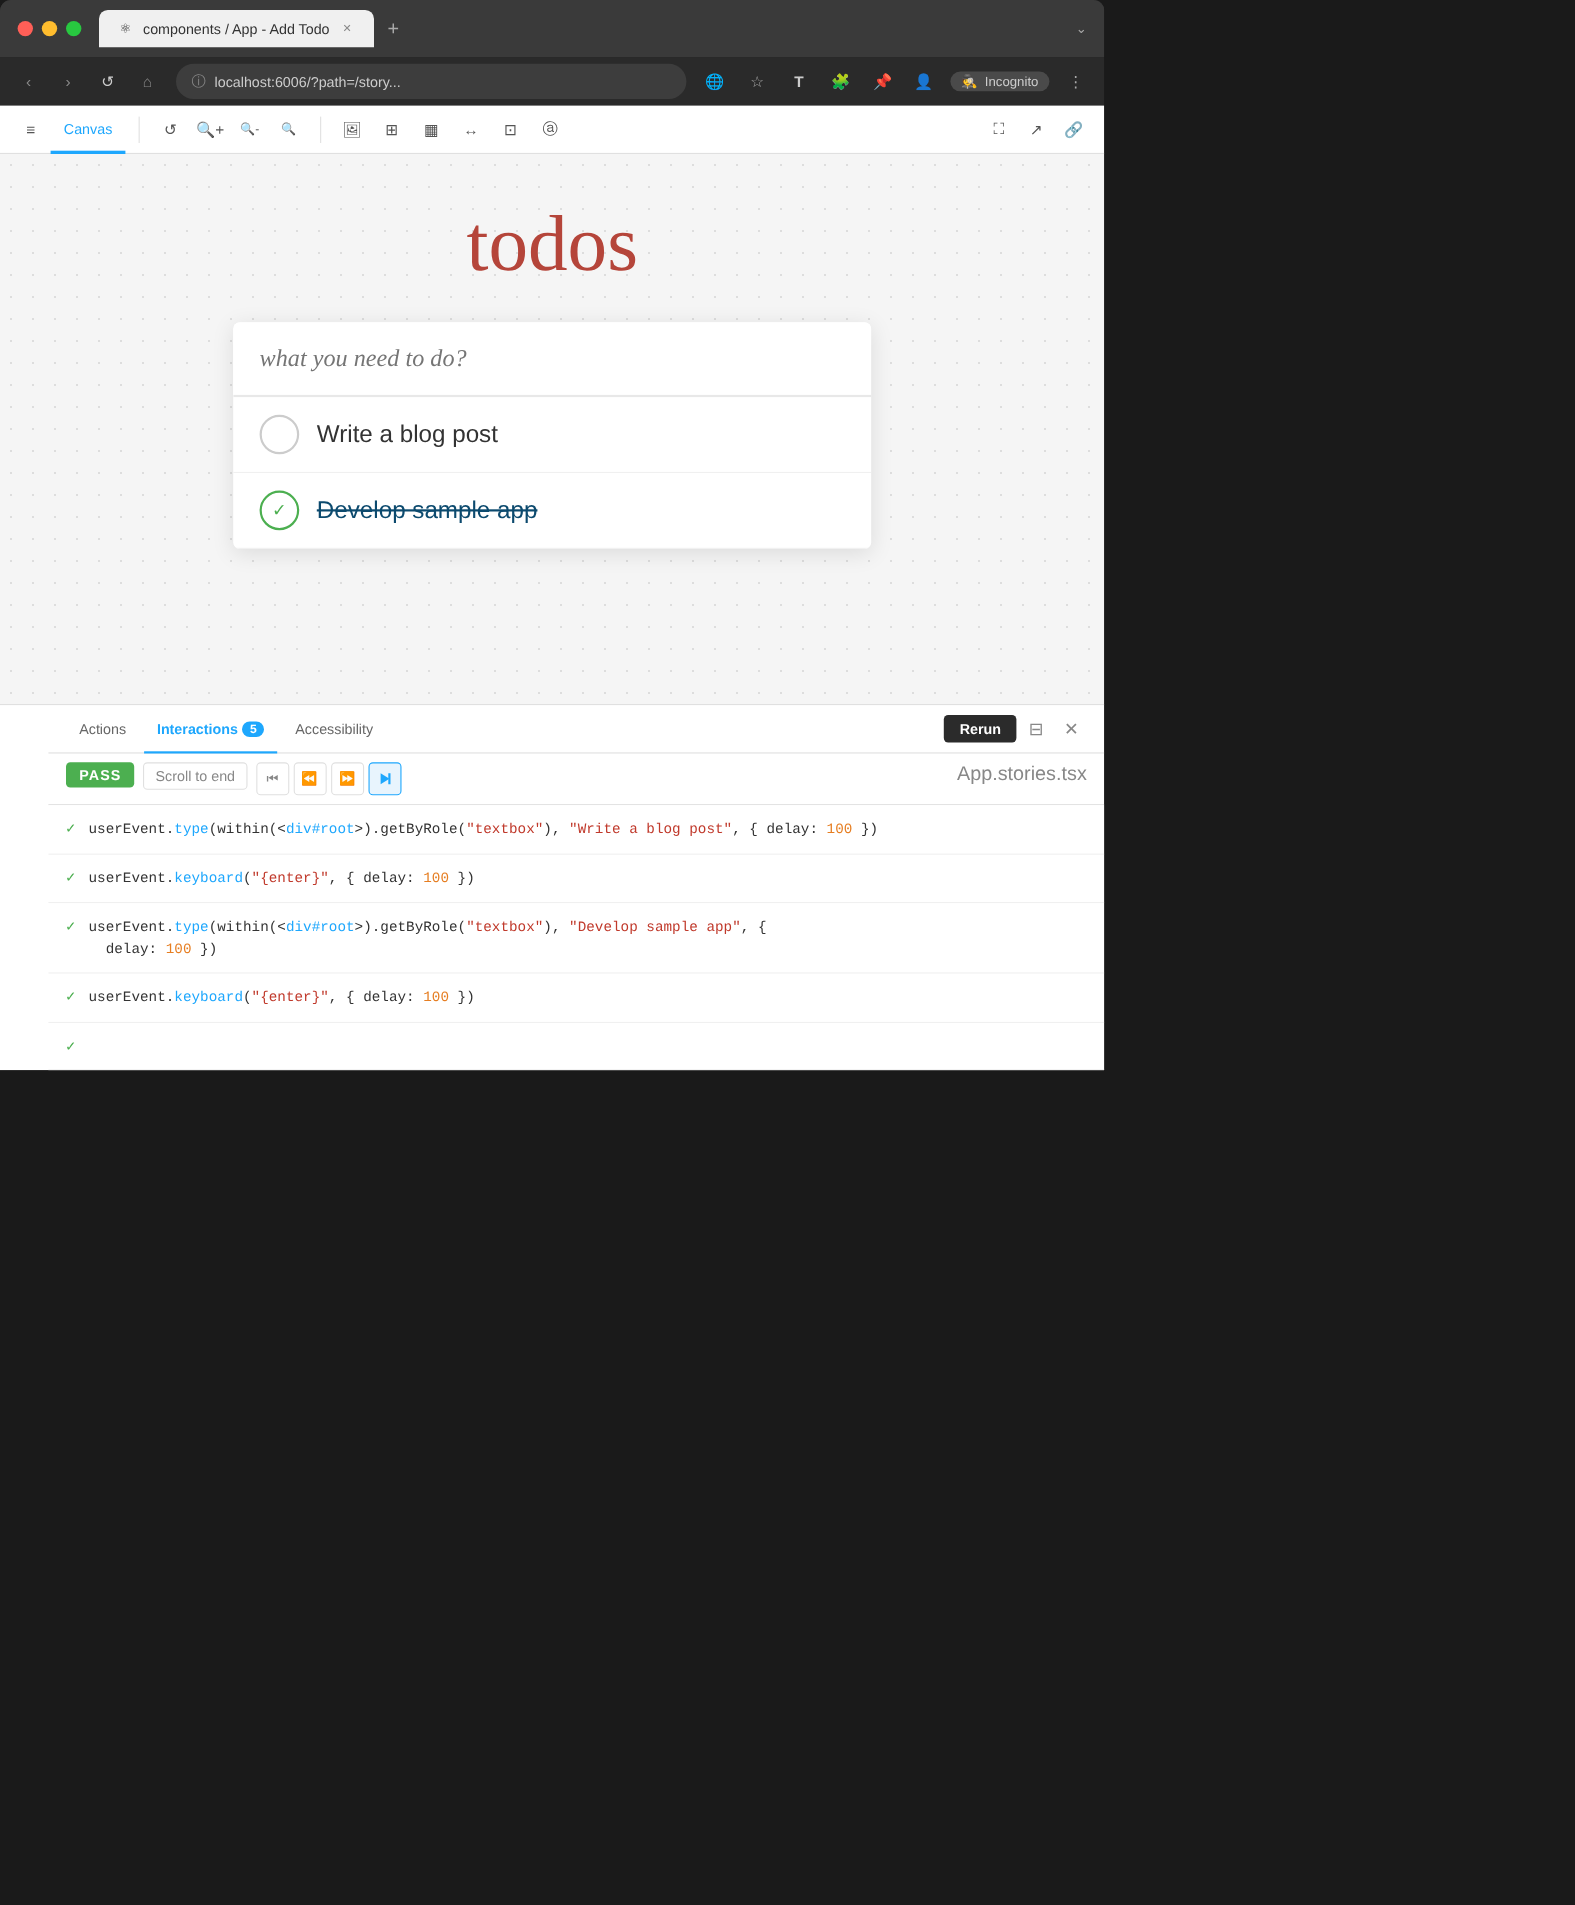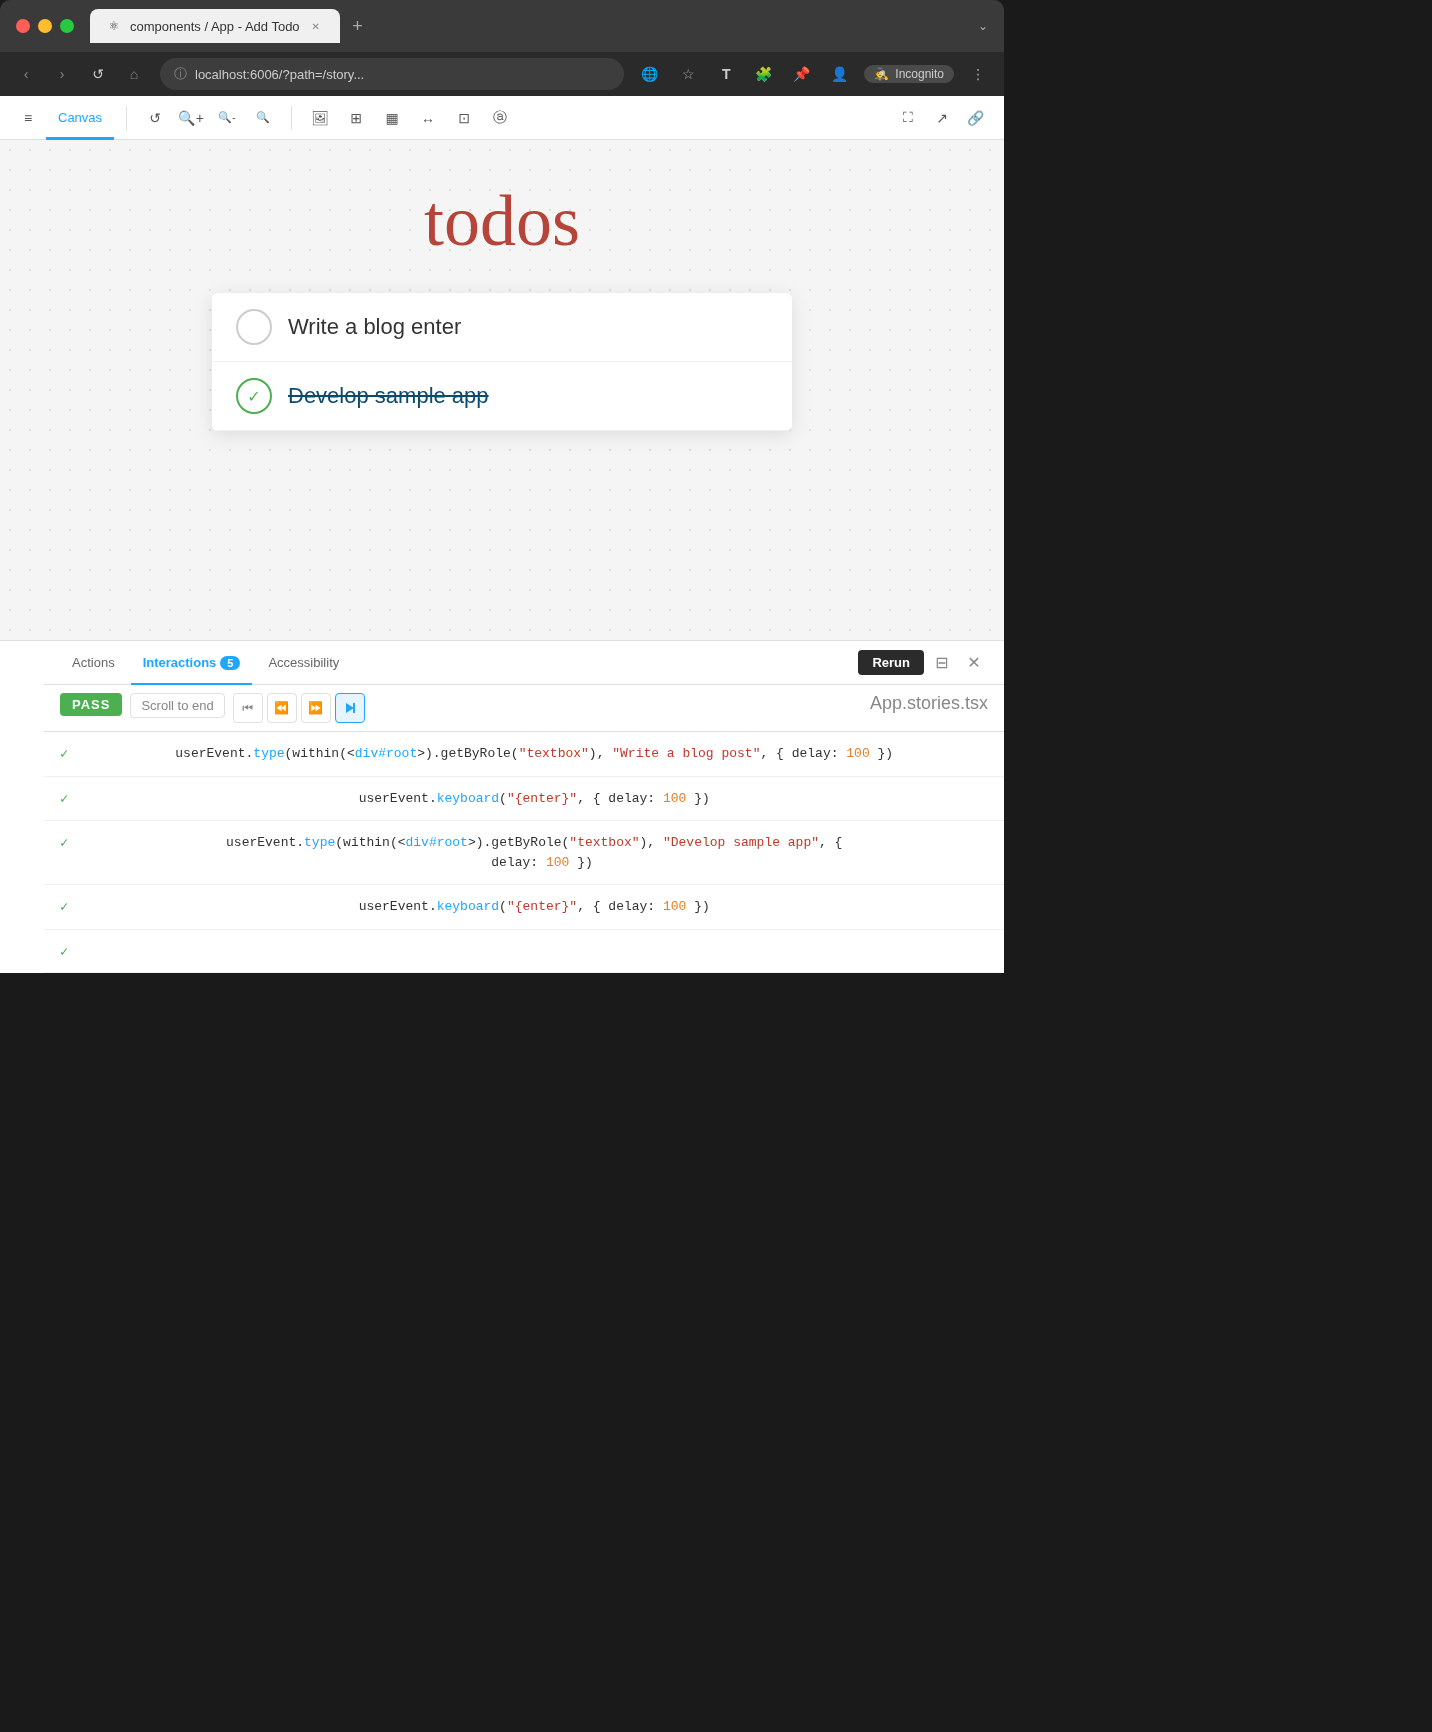--- a/index.html
+++ b/index.html
@@ -493,21 +493,20 @@
       color: #4caf50;
       font-size: 14px;
       flex-shrink: 0;
       margin-top: 1px;
       font-weight: bold;
     }
 
     .code-line {
       line-height: 1.5;
       flex: 1;
-      text-align: center;
     }
 
     .code-method { color: #333; }
     .code-keyword { color: #1ea7fd; }
     .code-string { color: #c0392b; }
     .code-number { color: #e67e22; }
     .code-punctuation { color: #333; }
   </style>
 </head>
 <body>
@@ -579,23 +578,24 @@
     <div class="sb-toolbar-right">
       <div class="sb-tool-btn">⛶</div>
       <div class="sb-tool-btn">↗</div>
       <div class="sb-tool-btn">🔗</div>
     </div>
   </div>
 
   <div class="canvas-area">
     <h1 class="todos-title">todos</h1>
     <div class="todo-app">
+      <input class="todo-input" readonly="" placeholder="what you need to do?" style="">
       <div class="todo-item">
         <div class="todo-checkbox"></div>
-        <span class="todo-label">Write a blog enter</span>
+        <span class="todo-label">Write a blog post</span>
       </div>
       <div class="todo-item">
         <div class="todo-checkbox checked">✓</div>
         <span class="todo-label completed">Develop sample app</span>
       </div>
     </div>
   </div>
 
   <div class="bottom-panel">
 

